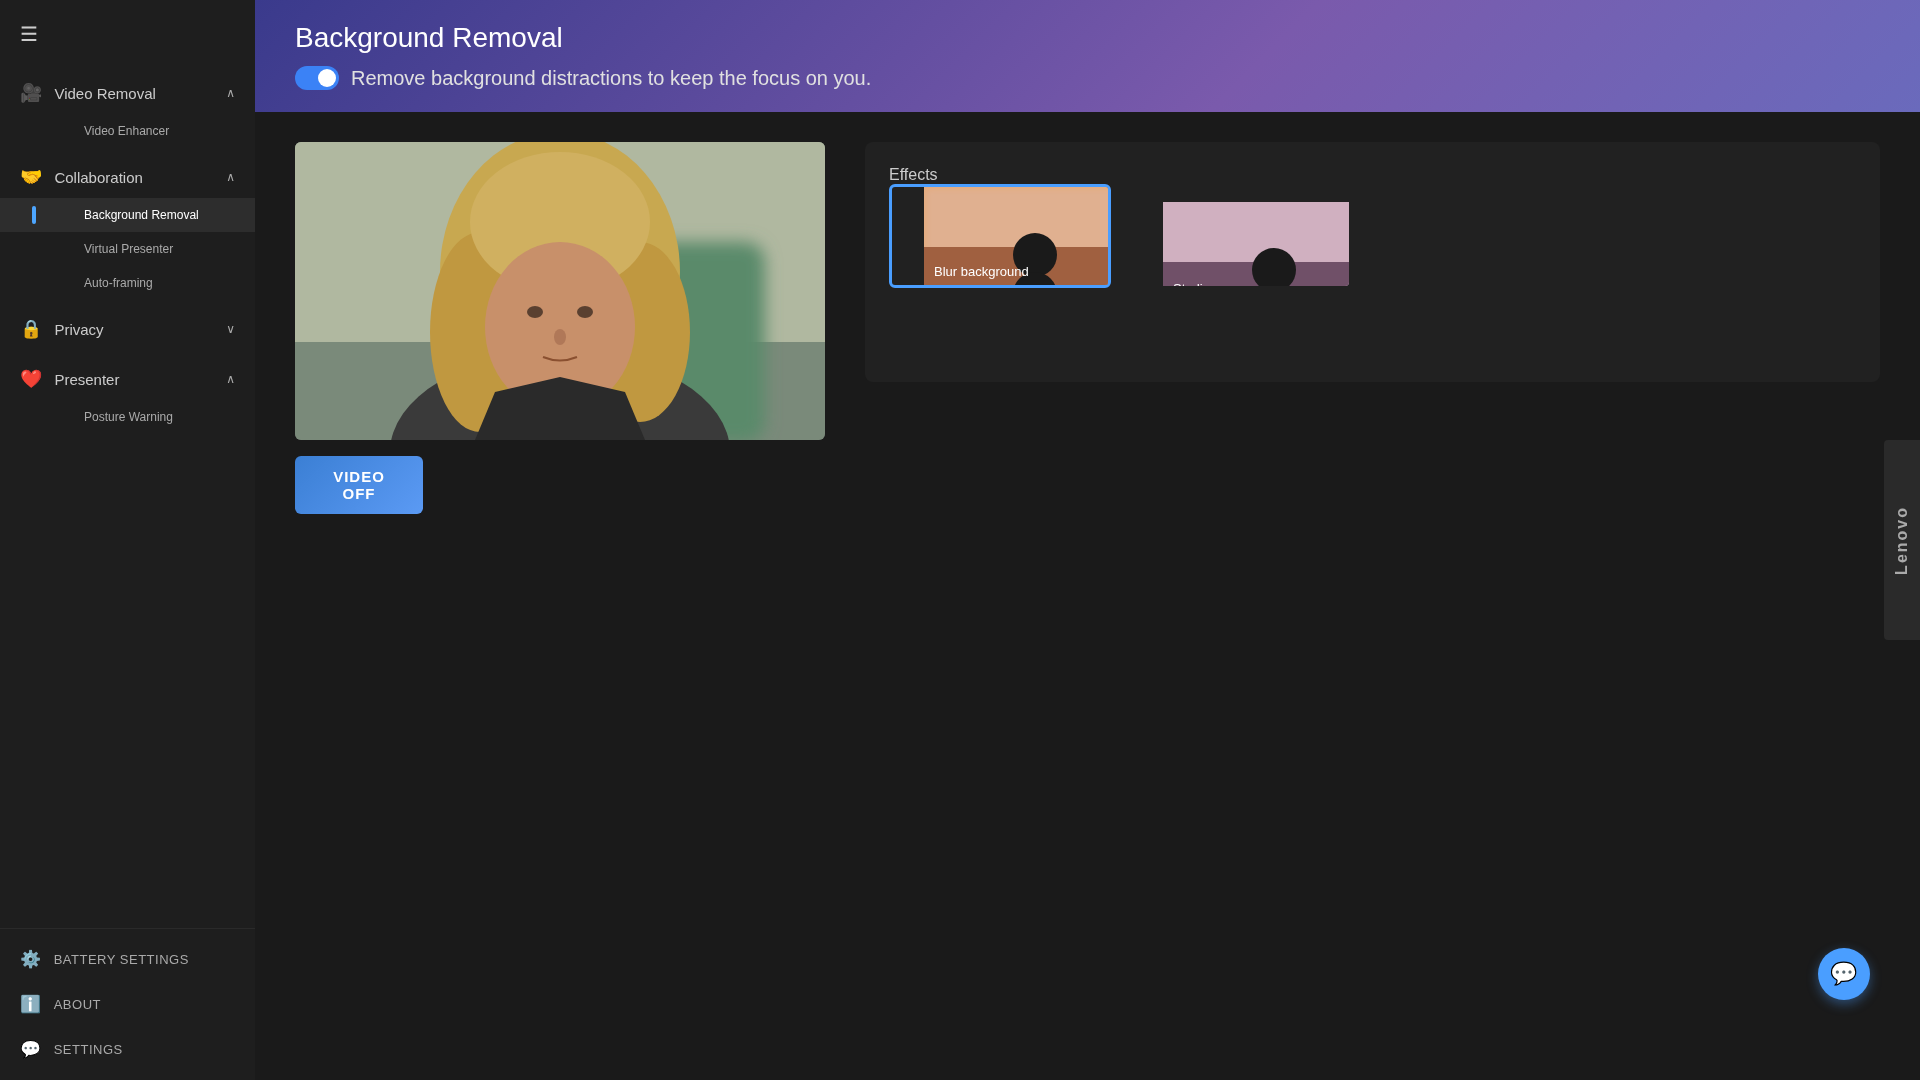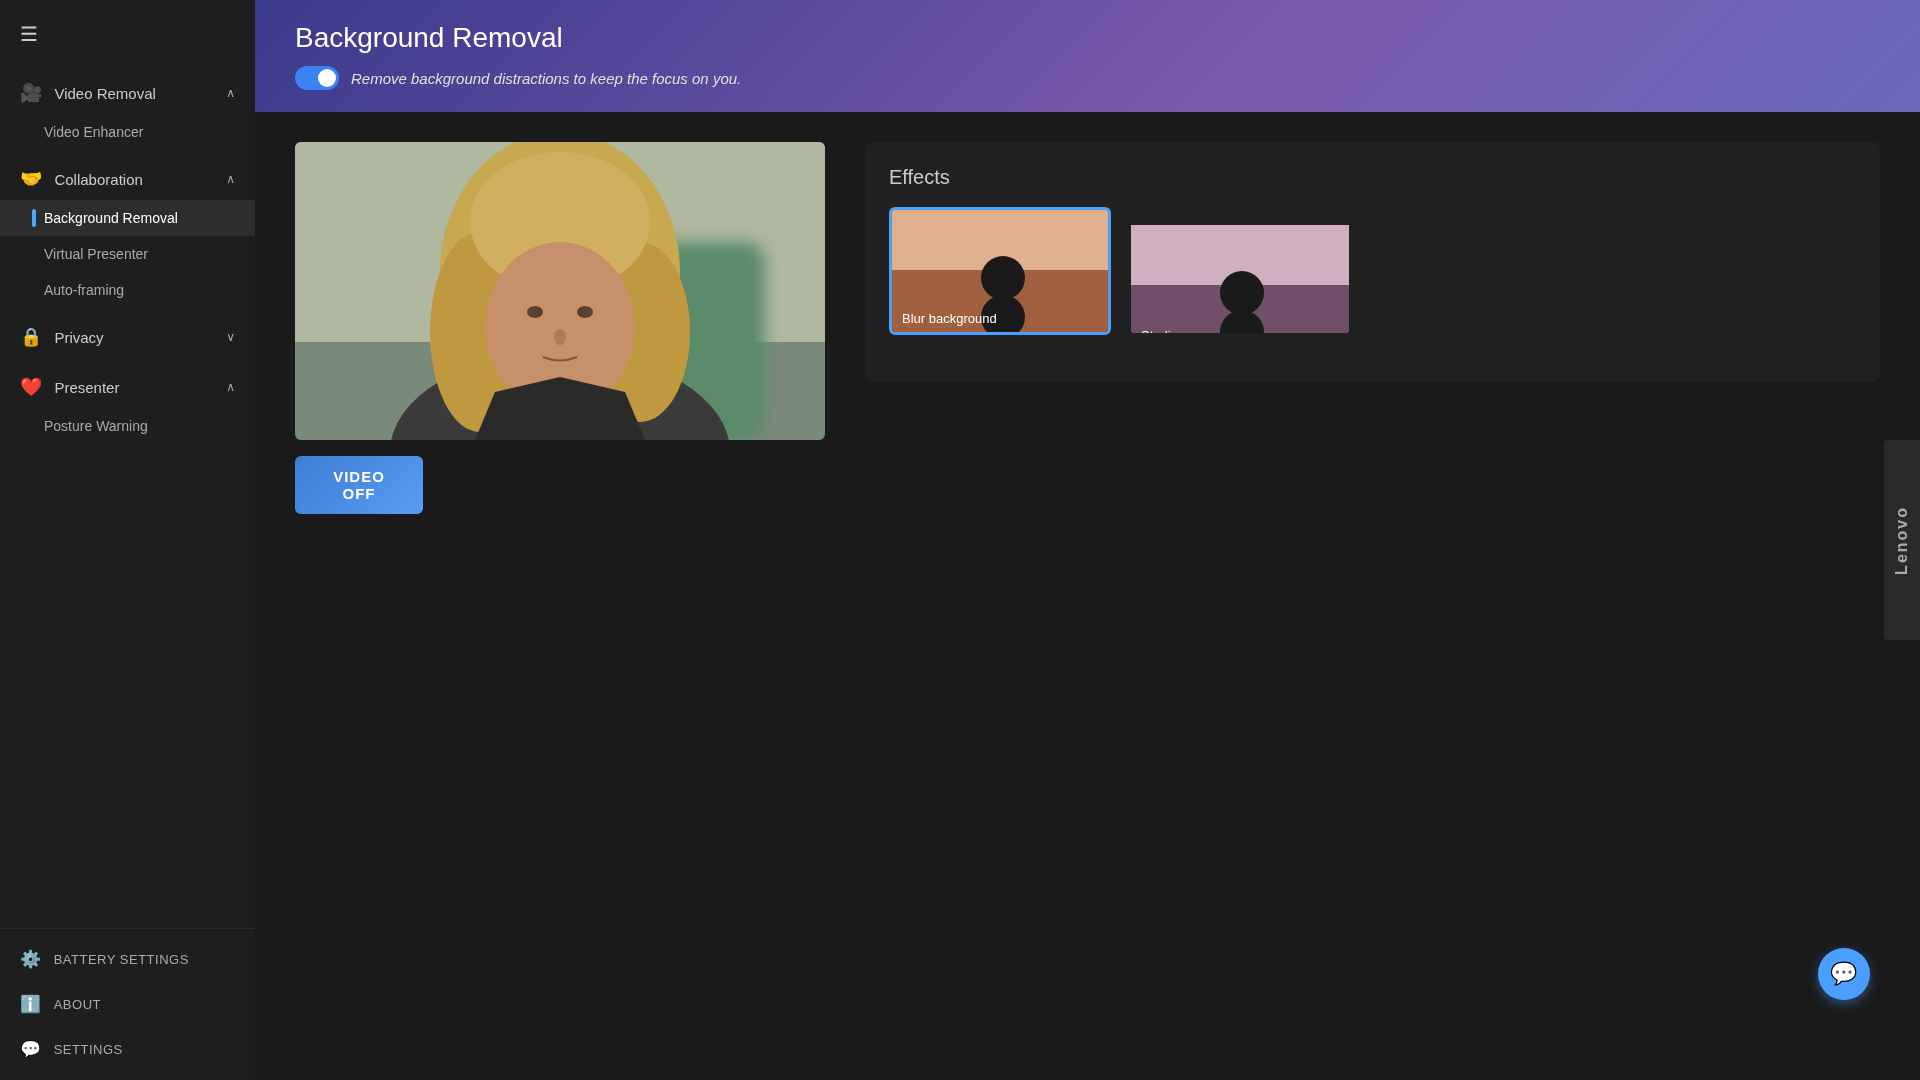--- a/index.html
+++ b/index.html
@@ -61,24 +61,24 @@
     }
 
     .sidebar-category .chevron {
       font-size: 12px;
       color: #aaa;
     }
 
     .sidebar-item {
       display: flex;
       align-items: center;
-      padding: 10px 20px 10px 44px;
+      padding: 10px 20px 10px 84px;
       cursor: pointer;
       color: #aaaaaa;
-      font-size: 14px;
+      font-size: 12px;
       position: relative;
     }
 
     .sidebar-item.active {
       color: #ffffff;
       background: #2d2d2d;
     }
 
     .sidebar-item.active::before {
       content: '';
@@ -159,23 +159,22 @@
       width: 18px;
       height: 18px;
       background: white;
       border-radius: 50%;
       position: absolute;
       top: 3px;
       right: 3px;
     }
 
     .toggle-label {
-      font-size: 15px;
+      font-size: 20px;
       color: #e0e0e0;
-      font-style: italic;
     }
 
     
     .page-body {
       flex: 1;
       padding: 30px 40px;
       display: flex;
       gap: 40px;
     }
 
@@ -223,38 +222,38 @@
     .effects-section {
       flex: 1;
       background: #212121;
       border-radius: 8px;
       padding: 24px;
       min-height: 230px;
       max-height: 240px;
     }
 
     .effects-title {
-      font-size: 20px;
+      font-size: 16px;
       color: #cccccc;
-      margin-bottom: 18px;
     }
 
     .effects-grid {
       display: flex;
       gap: 18px;
     }
 
     .effect-card {
       width: 222px;
-      height: 128px;
+      height: 104px;
       border-radius: 6px;
       overflow: hidden;
       cursor: pointer;
       position: relative;
       border: 2px solid transparent;
+      padding-left: 32px;
     }
 
     .effect-card.selected {
       border: 3px solid #4a9eff;
     }
 
     .effect-bg {
       width: 100%;
       height: 100%;
       position: relative;

